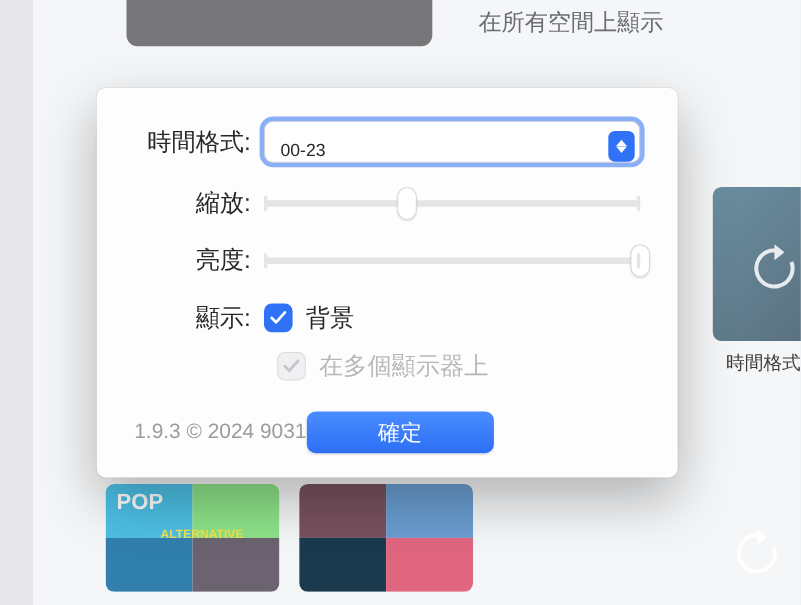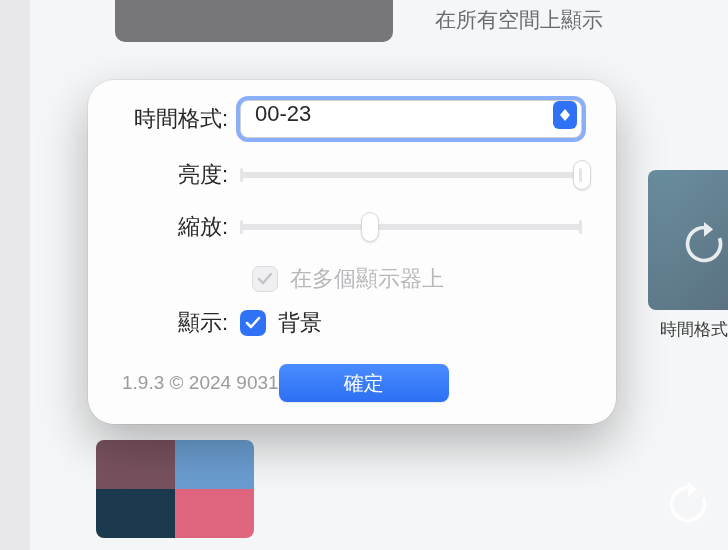--- a/index.html
+++ b/index.html
@@ -91,23 +91,23 @@
 .refresh-icon { width:44px; height:44px; }
 .refresh-icon path { fill:rgba(255,255,255,0.85); }
 
 
 .dialog {
   position: absolute;
   top: 80px;
   left: 88px;
   width: 528px;
   background: #fdfdfd;
-  border-radius: 26px;
+  border-radius: 8px;
   box-shadow: 0 20px 50px rgba(0,0,0,0.28), 0 0 0 1px rgba(0,0,0,0.05);
-  padding: 20px 34px 22px 34px;
+  padding: 30px 34px 22px 34px;
 }
 .row {
   display: flex;
   align-items: center;
   margin-bottom: 22px;
 }
 .row.tight { margin-bottom: 14px; }
 .label {
   width: 118px;
   text-align: right;
@@ -115,23 +115,23 @@
   color: #272727;
   padding-right: 12px;
 }
 .select {
   flex: 1;
   height: 38px;
   border: 1px solid #d0d0d2;
   border-radius: 8px;
   box-shadow: 0 0 0 4px rgba(44,112,246,0.55);
   display: flex;
-  align-items: flex-start;
+  align-items: flex-end;
   padding: 0 4px 0 14px;
-  font-size: 22px;
+  font-size: 16px;
   color: #272727;
   background: #fff;
 }
 .select-value { flex:1; }
 .select-chevrons {
   width: 24px; height: 28px;
   background: #2f72f6;
   border-radius: 6px;
   display:flex; flex-direction:column; align-items:center; justify-content:center;
 }
@@ -189,20 +189,28 @@
 <div class="side-thumb">
   <span class="refresh">
     <svg class="refresh-icon" viewBox="0 0 24 24">
         <path d="M12 4a8 8 0 1 0 7.5 5.2l1.9-.7A10 10 0 1 1 12 2v2zm0-4l5 4-5 4V0z"></path>
       </svg>
   </span>
 </div>
 <div class="side-caption">時間格式</div>
 
 <div class="thumbnails">
+  <div class="thumb t1">
+    <div class="cell"></div>
+      <div class="cell"></div>
+      <div class="cell"></div>
+      <div class="cell"></div>
+    <div class="t1-pop">POP</div>
+    <div class="t1-alt">ALTERNATIVE</div>
+  </div>
   <div class="thumb t3">
     <div class="cell"></div>
       <div class="cell"></div>
       <div class="cell"></div>
       <div class="cell"></div>
   </div>
 </div>
 <span class="refresh-big">
   <svg class="refresh-icon" viewBox="0 0 24 24">
       <path d="M12 4a8 8 0 1 0 7.5 5.2l1.9-.7A10 10 0 1 1 12 2v2zm0-4l5 4-5 4V0z"></path>
@@ -220,54 +228,54 @@
             <path d="M0 6 L5 0 L10 6 Z" fill="#fff"></path>
           </svg>
         <svg viewBox="0 0 10 6">
             <path d="M0 0 L5 6 L10 0 Z" fill="#fff"></path>
           </svg>
       </span>
     </div>
   </div>
 
   <div class="row">
+    <div class="label">縮放:</div>
+    <div class="slider-track">
+      <div class="thumb-knob" id="scale-knob" style="left: calc(38% - 9px);"></div>
+    </div>
+  </div>
+
+  <div class="row">
     <div class="label">亮度:</div>
     <div class="slider-track">
       <div class="thumb-knob" id="brightness-knob" style="left: calc(100% - 9px);"></div>
-    </div>
-  </div>
-
-  <div class="row">
-    <div class="label">縮放:</div>
-    <div class="slider-track">
-      <div class="thumb-knob" id="scale-knob" style="left: calc(38% - 9px);"></div>
-    </div>
-  </div>
-
-  <div class="row tight checkbox-indent">
-    <div class="checkbox-row">
-      <div class="checkbox disabled">
-        <svg viewBox="0 0 16 16">
-            <path d="M2 8 L6 12 L14 3" stroke="#c5c5c9" stroke-width="2.5" fill="none" stroke-linecap="round" stroke-linejoin="round"></path>
-          </svg>
-      </div>
-      <span class="cb-label disabled">在多個顯示器上</span>
     </div>
   </div>
 
   <div class="row tight">
     <div class="label">顯示:</div>
     <div class="checkbox-row">
       <div class="checkbox checked">
         <svg viewBox="0 0 16 16">
             <path d="M2 8 L6 12 L14 3" stroke="#fff" stroke-width="2.5" fill="none" stroke-linecap="round" stroke-linejoin="round"></path>
           </svg>
       </div>
       <span class="cb-label">背景</span>
     </div>
   </div>
 
+  <div class="row tight checkbox-indent">
+    <div class="checkbox-row">
+      <div class="checkbox disabled">
+        <svg viewBox="0 0 16 16">
+            <path d="M2 8 L6 12 L14 3" stroke="#c5c5c9" stroke-width="2.5" fill="none" stroke-linecap="round" stroke-linejoin="round"></path>
+          </svg>
+      </div>
+      <span class="cb-label disabled">在多個顯示器上</span>
+    </div>
+  </div>
+
   <div class="footer">
     <span class="version">1.9.3 © 2024 9031</span>
     <button class="ok-btn">確定</button>
   </div>
 
 </div>
 
 </body></html>

